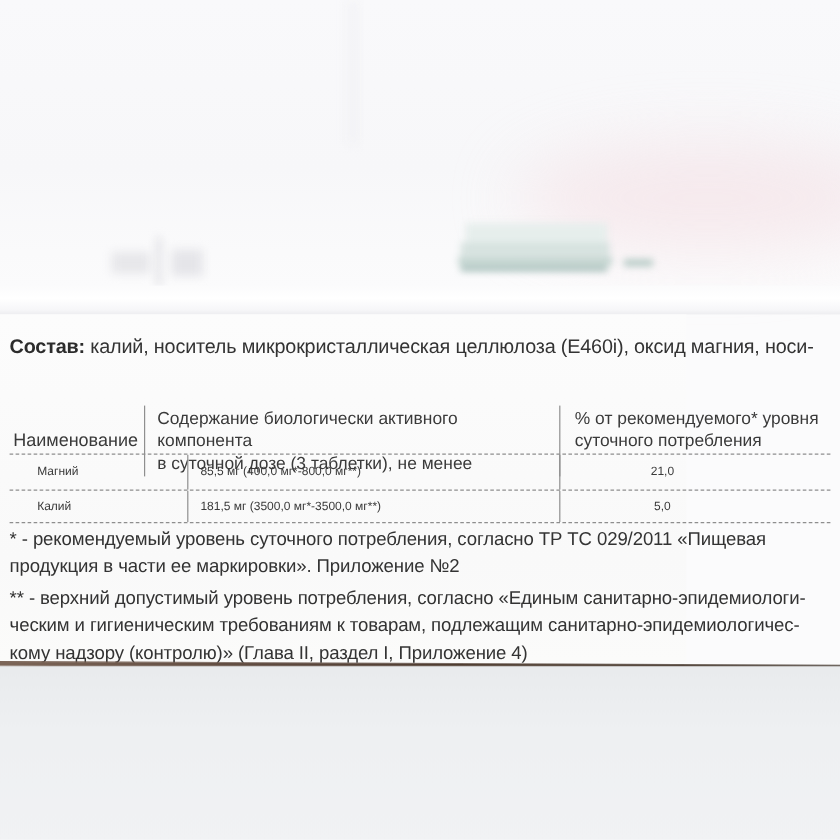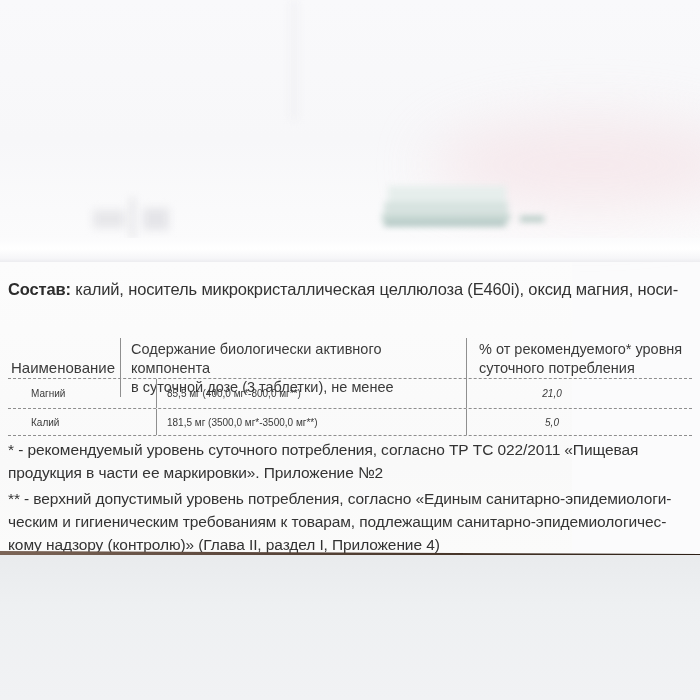--- a/index.html
+++ b/index.html
@@ -64,21 +64,21 @@
   .t-row > div{box-sizing:border-box;}
   .c2,.c3{border-left:1.5px solid #8f8f8f;}
   .t-head{height:40px;border-bottom:1.5px dashed #8e8e8e;font-size:14.5px;line-height:19px;}
   .t-head .c1{display:flex;align-items:center;padding-left:3px;font-size:15px;}
   .t-head .c2{padding:2px 4px 0 10px;}
   .t-head .c3{padding:2px 4px 0 12px;}
   .t-body{height:29px;border-bottom:1.5px dashed #8e8e8e;font-size:10px;align-items:center;}
   .t-body.last{height:26px;}
   .t-body .c1{padding-left:23px;display:flex;align-items:center;height:100%;}
   .t-body .c2{padding-left:10px;display:flex;align-items:center;height:100%;margin-left:36px;}
-  .t-body .c3{display:flex;align-items:center;justify-content:center;height:100%;padding-right:55px;font-style:italic;}
+  .t-body .c3{display:flex;align-items:center;justify-content:center;height:100%;padding-right:55px;}
 
   .footnotes{
     position:absolute;left:8px;top:176px;width:690px;
     font-size:15.5px;line-height:23px;letter-spacing:-.1px;color:#333;
   }
   .footnote{margin:0 0 3px 0;}
   .fn-line{white-space:nowrap;}
 </style>
 </head>
 <body>
@@ -130,21 +130,21 @@
 
         <div class="t-row t-body last">
           <div class="c1">Калий</div>
           <div class="c2">181,5 мг (3500,0 мг*-3500,0 мг**)</div>
           <div class="c3">5,0</div>
         </div>
       </div>
 
       <div class="footnotes">
         <p class="footnote">
-          <span class="fn-line">* - рекомендуемый уровень суточного потребления, согласно ТР ТС 022/2011 «Пищевая</span><br>
+          <span class="fn-line">* - рекомендуемый уровень суточного потребления, согласно ТР ТС 029/2011 «Пищевая</span><br>
           <span class="fn-line">продукция в части ее маркировки». Приложение №2</span>
         </p>
         <p class="footnote">
           <span class="fn-line">** - верхний допустимый уровень потребления, согласно «Единым санитарно-эпидемиологи-</span><br>
           <span class="fn-line">ческим и гигиеническим требованиям к товарам, подлежащим санитарно-эпидемиологичес-</span><br>
           <span class="fn-line">кому надзору (контролю)» (Глава II, раздел I, Приложение 4)</span>
         </p>
       </div>
 
     </div>

